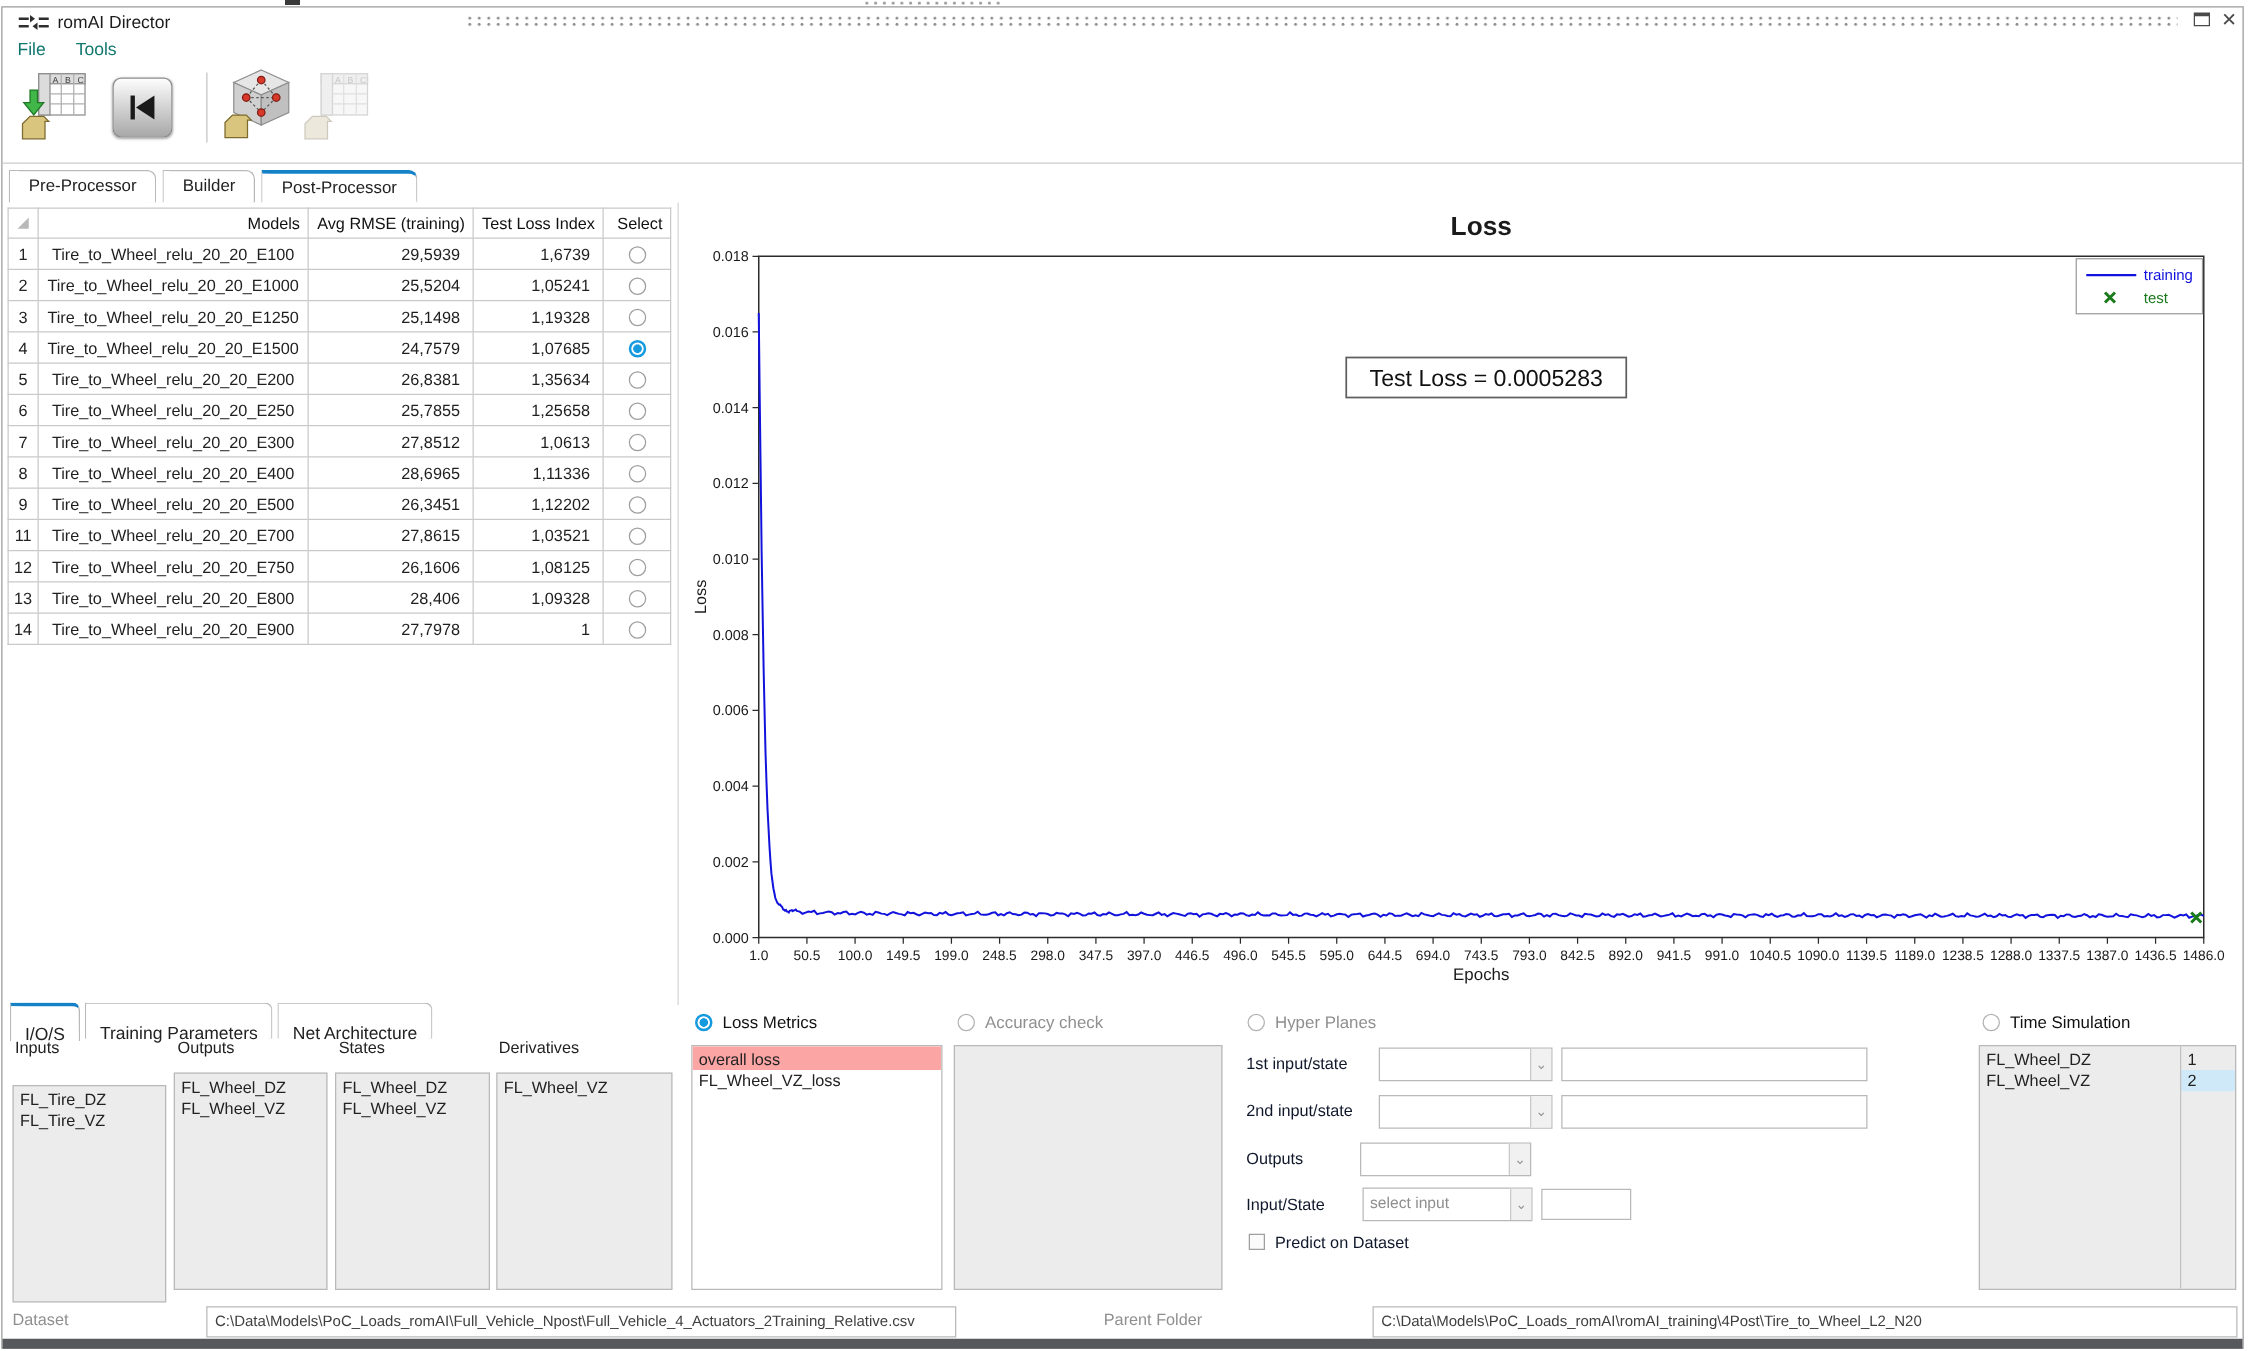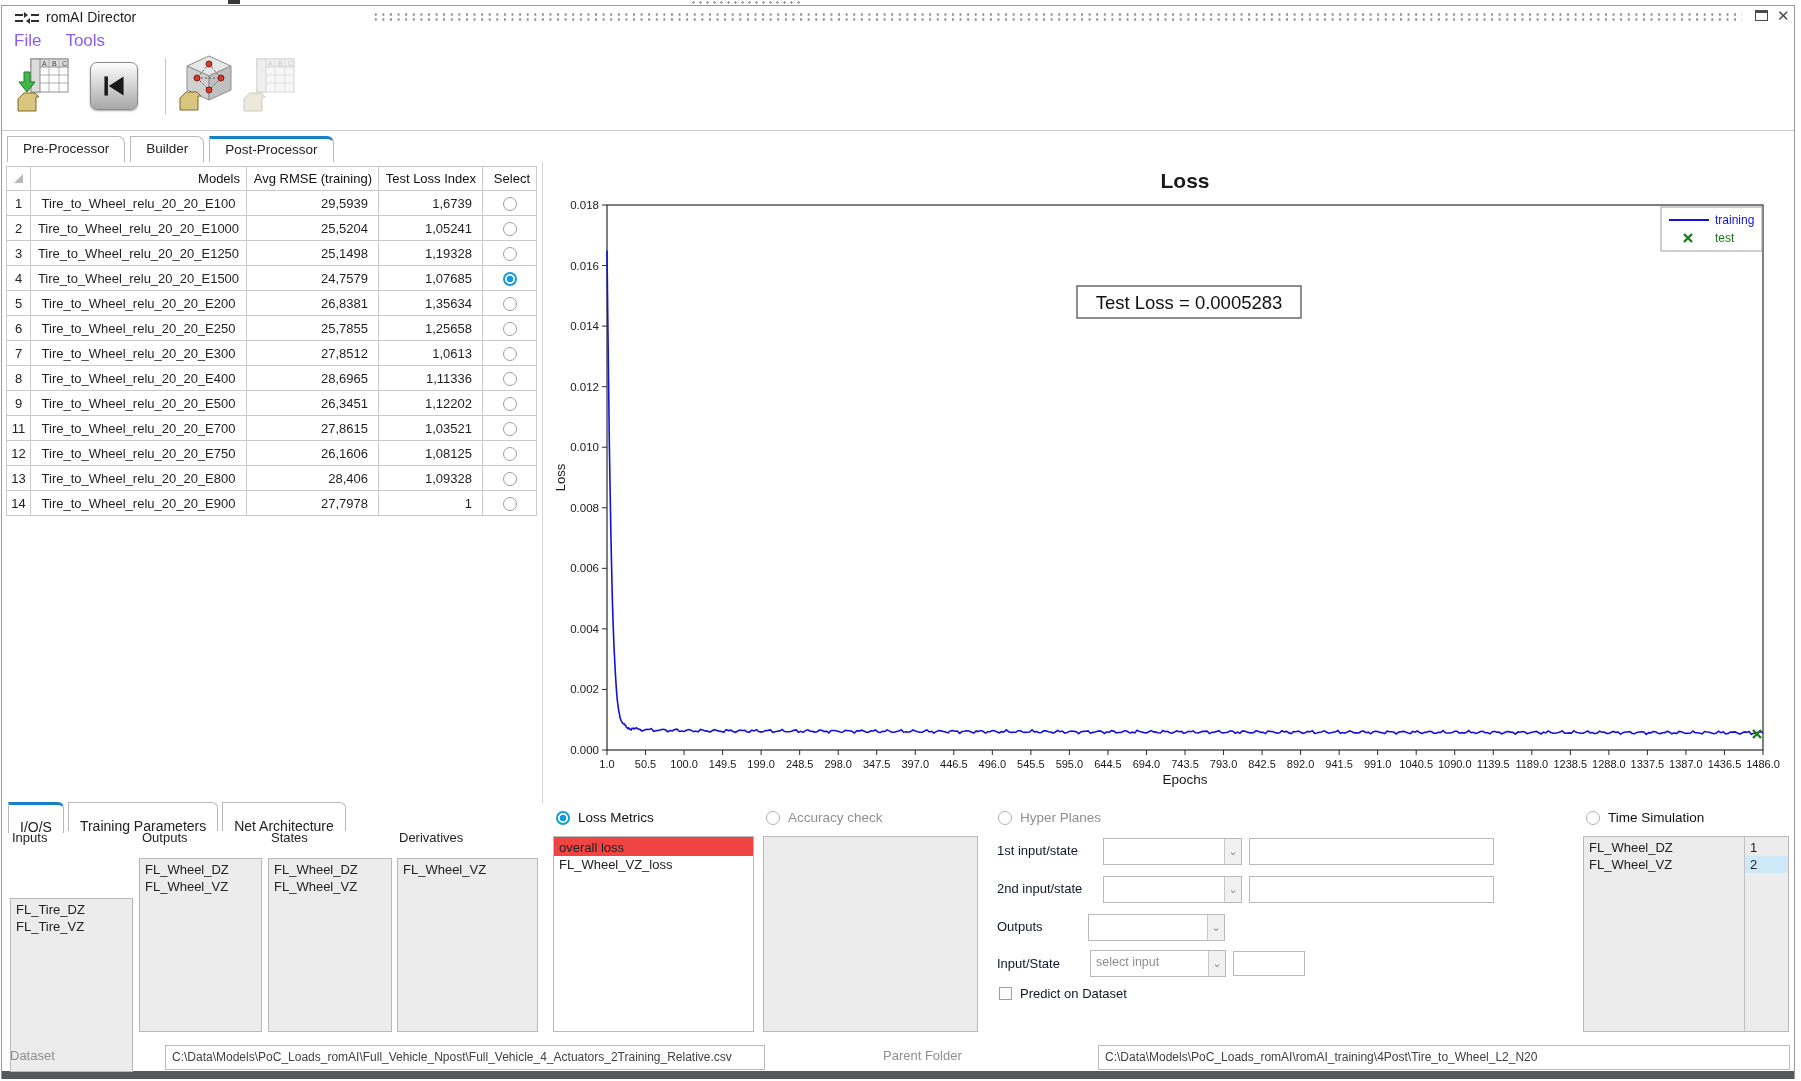--- a/index.html
+++ b/index.html
@@ -7,21 +7,21 @@
 body{position:relative}
 .abs{position:absolute}
 .window-frame{left:1px;top:5px;width:1794px;height:1074px;border:1px solid #9b9b9b;background:#fff}
 .bottom-strip{left:2px;top:1071px;width:1792px;height:8px;background:#56585c}
 .artifact-dots{left:690px;top:0;width:112px;height:5px;background-image:radial-gradient(circle,#9a9a9a 1px,transparent 1.3px);background-size:7px 5px}
 .artifact-mark{left:228px;top:0;width:12px;height:4px;background:#3a3a3a}
 .title-text{font-size:14px;color:#1c1c1c}
 .dots{height:10px;background-image:radial-gradient(circle,#8f8f8f 1px,transparent 1.4px);background-size:7.6px 5px}
 .max-btn{width:13px;height:11px;border:1px solid #4a4a4a;border-top-width:3px;background:#fff}
 .close-btn{font-size:15px;color:#4a4a4a;font-family:"DejaVu Sans",sans-serif;line-height:15px}
-.menubar .menu-item{display:inline-block;margin-right:24px;font-size:17px;color:#8b5cf6}
+.menubar .menu-item{display:inline-block;margin-right:24px;font-size:14px;color:#0f766e}
 .toolbar-line{left:2px;top:130px;width:1792px;height:0;border-top:1px solid #cbcbcb}
 .back-btn{background:linear-gradient(#fdfdfd,#a8a8a8);border:1px solid #8b8b8b;border-radius:7px;box-shadow:0 1px 2px rgba(0,0,0,.35);display:flex;align-items:center;justify-content:center}
 .vsep{width:1px;background:#c4c4c4}
 .tabs-row{display:flex}
 .tab{height:26px;line-height:24px;padding:0 15px;border:1px solid #b9b9b9;border-bottom:none;border-top-right-radius:7px;background:#fff;color:#222;font-size:13.5px;margin-right:5px;white-space:nowrap}
 .tab.active{border-top:3px solid #1582c8;line-height:22px}
 .tab.small{height:21px;line-height:19px;font-size:14px;padding:14px 11px;margin-right:4px;border-top-right-radius:6px}
 .tab.small.active{border-top:3px solid #1582c8;line-height:17px}
 .models-table{border-collapse:collapse;table-layout:fixed;font-size:13px;background:#fff}
 .models-table th,.models-table td{border:1px solid #c9c9c9;padding:0 6px;font-weight:400;white-space:nowrap;overflow:hidden}
@@ -36,21 +36,21 @@
 .radio.dim{border-color:#b2b2b2}
 .radio.on{border:2px solid #149ade;background:radial-gradient(circle,#149ade 0 3.2px,#fff 3.6px)}
 .divider-v{width:1px;background:#d6d6d6}
 .group-label{font-size:13.5px;white-space:nowrap}
 .group-label.dark{color:#111}
 .group-label.gray{color:#8f8f8f}
 .graybox{background:#ececec;border:1px solid #b9b9b9;overflow:hidden}
 .whitebox{background:#fff;border:1px solid #b9b9b9;overflow:hidden}
 .graybox .li,.whitebox .li{font-size:13px;line-height:17px;padding:0 5px;color:#222;white-space:nowrap}
 .graybox .li:first-child,.whitebox .li:first-child{padding-top:2px}
-.whitebox .li.sel{background:#ef4444}
+.whitebox .li.sel{background:#fca5a5}
 .col-label{font-size:13px;color:#222}
 .hp-label{font-size:13px;color:#0f172a;white-space:nowrap}
 .combo{display:flex;border:1px solid #b9b9b9;background:#fff}
 .combo .val{flex:1;font-size:12.5px;color:#8e8e8e;padding:4px 5px;white-space:nowrap;overflow:hidden}
 .combo .arrow{width:17px;background:#f1f1f1;border-left:1px solid #c9c9c9;color:#8f8f8f;display:flex;align-items:center;justify-content:center;font-size:11px;font-family:"DejaVu Sans",sans-serif}
 .field{border:1px solid #b9b9b9;background:#fff}
 .cb{width:13px;height:13px;border:1px solid #9f9f9f;background:#fbfbfb}
 .ts-box{position:relative}
 .ts-box::after{content:"";position:absolute;left:160px;top:0;bottom:0;width:1px;background:#c2c2c2}
 .ts-row{display:flex;font-size:13px;line-height:17px;color:#222}
@@ -361,21 +361,21 @@
 
 <div class="abs tabs-row" style="left:8px;top:802px">
     <div class="tab small active">I/O/S</div>
     <div class="tab small">Training Parameters</div>
     <div class="tab small">Net Architecture</div>
   </div>
 <div class="abs col-label" style="left:12px;top:830px">Inputs</div>
 <div class="abs col-label" style="left:142px;top:830px">Outputs</div>
 <div class="abs col-label" style="left:271px;top:830px">States</div>
 <div class="abs col-label" style="left:399px;top:830px">Derivatives</div>
-<div class="abs graybox" style="left:10px;top:898px;width:123px;height:174px">
+<div class="abs graybox" style="left:10px;top:868px;width:123px;height:174px">
     <div class="li">FL_Tire_DZ</div>
     <div class="li">FL_Tire_VZ</div>
   </div>
 <div class="abs graybox" style="left:139px;top:858px;width:123px;height:174px">
     <div class="li">FL_Wheel_DZ</div>
     <div class="li">FL_Wheel_VZ</div>
   </div>
 <div class="abs graybox" style="left:268px;top:858px;width:124px;height:174px">
     <div class="li">FL_Wheel_DZ</div>
     <div class="li">FL_Wheel_VZ</div>

